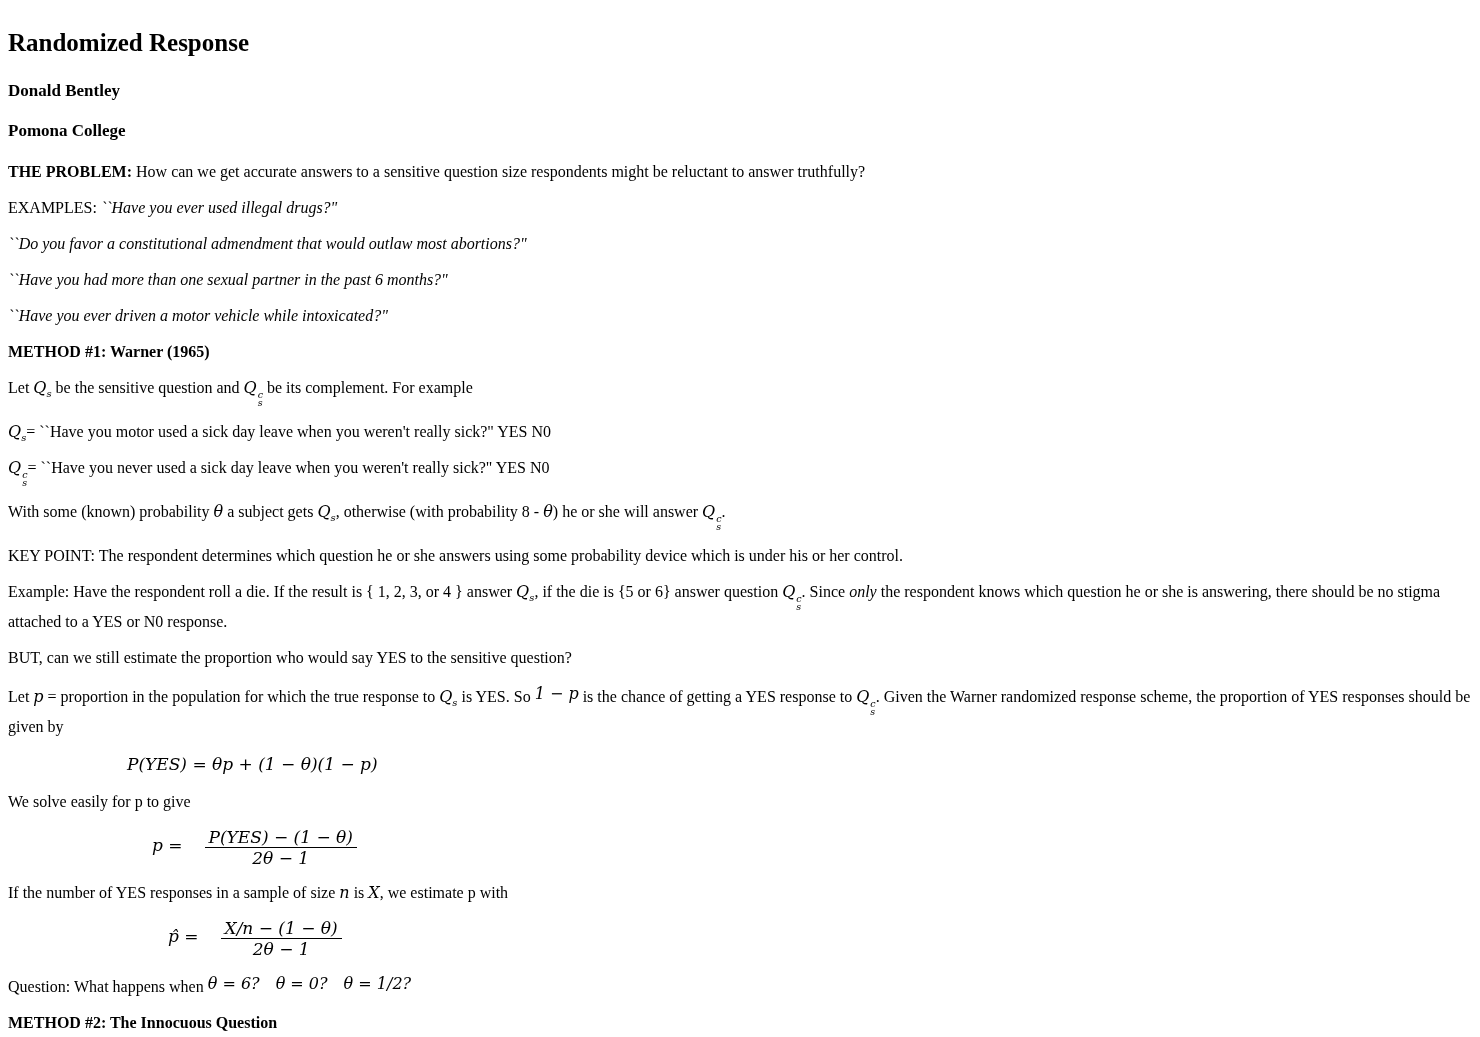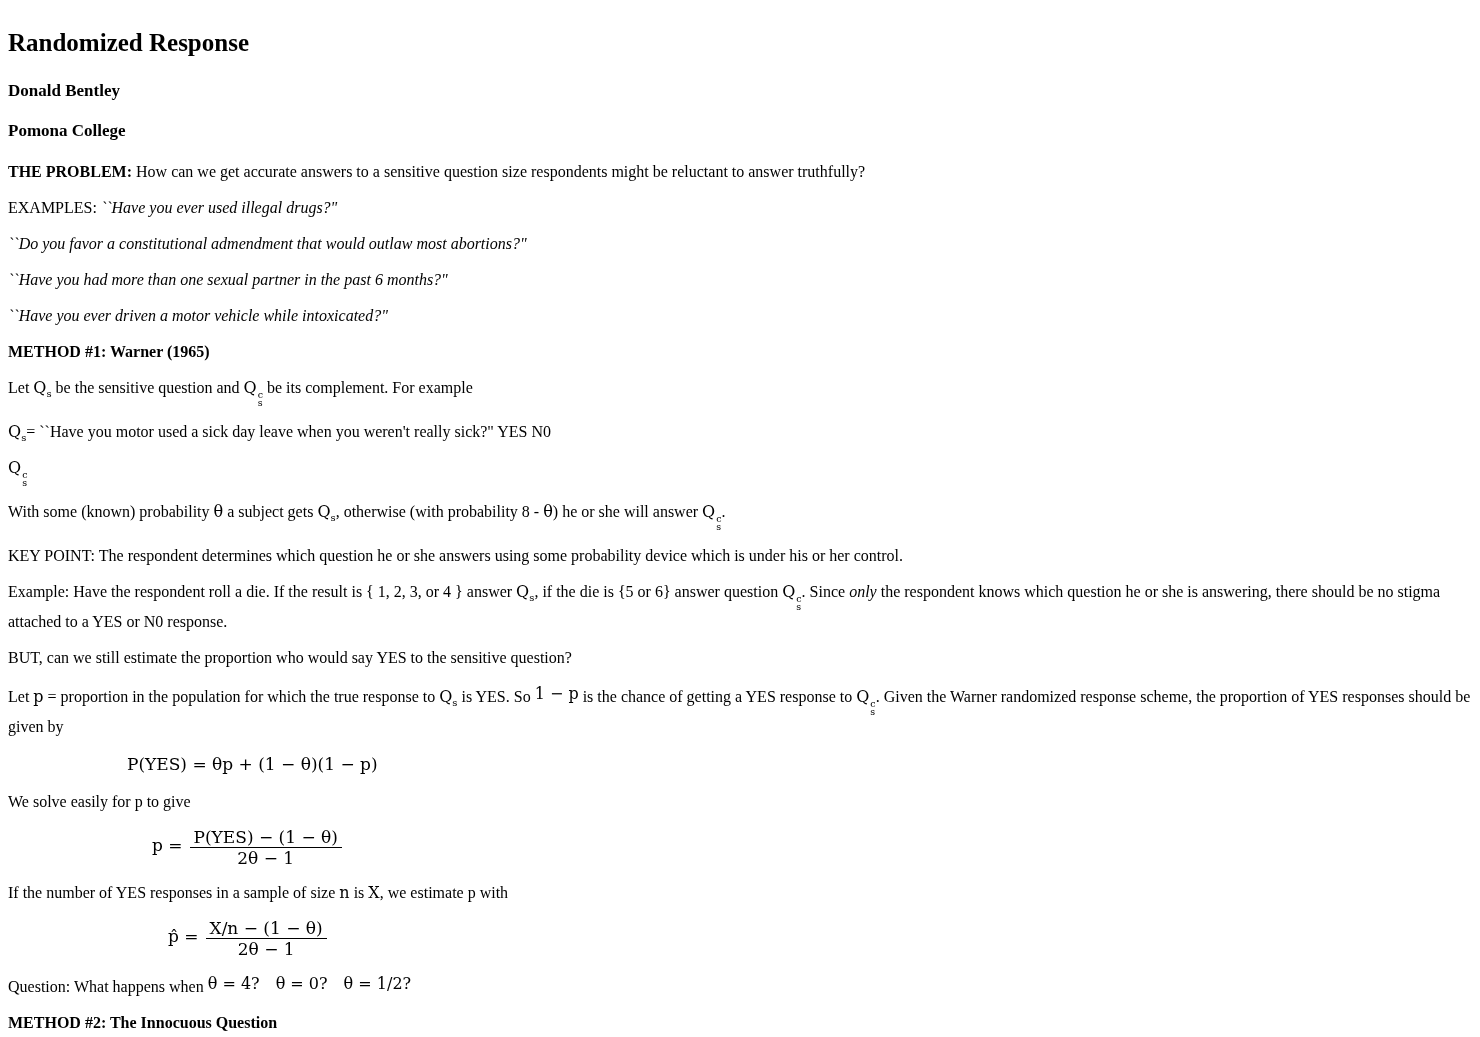--- a/index.html
+++ b/index.html
@@ -25,20 +25,21 @@
     font-size: 17px;
     font-weight: bold;
     line-height: 20px;
     margin: 20px 0;
   }
   .bold { font-weight: bold; }
   .it, i { }
   
   .m {
     font-family: "DejaVu Serif", serif;
+    font-style: italic;
   }
   .m sub { font-size: 10px; line-height: 0; }
   .ss {
     display: inline-flex;
     flex-direction: column;
     align-items: flex-start;
     font-size: 9.5px;
     line-height: 8px;
     vertical-align: -5px;
     margin-left: 1px;
@@ -46,21 +47,21 @@
   .raise { vertical-align: 3px; }
   
   .eq { font-size: 17px; }
   .eq1 { margin: 12px 0 12px 119px; line-height: 24px; }
   .eq2 { margin: 12px 0 12px 144px; }
   .eq3 { margin: 12px 0 12px 160px; }
   .frac {
     display: inline-block;
     vertical-align: middle;
     text-align: center;
-    margin-left: 7px;
+    margin-left: 22px;
   }
   .frac > span { display: block; line-height: 20px; padding: 0 4px; }
   .frac .den { border-top: 1.6px solid #000; }
 </style>
 </head>
 <body>
 
 <div>
 
   <h1>Randomized Response</h1>
@@ -83,21 +84,21 @@
   <p><span>Let </span><span class="m"><span>Q</span><sub>s</sub></span><span> be the sensitive question and </span><span class="m"><span>Q</span><span class="ss">
           <span>c</span>
           <span>s</span>
         </span></span><span> be its complement. For example</span></p>
 
   <p><span class="m"><span>Q</span><sub>s</sub></span><span>= ``Have you motor used a sick day leave when you weren't really sick?" YES N0</span></p>
 
   <p><span class="m"><span>Q</span><span class="ss">
           <span>c</span>
           <span>s</span>
-        </span></span></p>
+        </span></span><span>= ``Have you never used a sick day leave when you weren't really sick?" YES N0</span></p>
 
   <p><span>With some (known) probability </span><span class="m">θ</span><span> a subject gets </span><span class="m"><span>Q</span><sub>s</sub></span><span>, otherwise (with probability 8 - </span><span class="m">θ</span><span>) he or she will answer </span><span class="m"><span>Q</span><span class="ss">
           <span>c</span>
           <span>s</span>
         </span></span><span>.</span></p>
 
   <p class="it">KEY POINT: The respondent determines which question he or she answers using some probability device which is under his or her control.</p>
 
   <p><span>Example: Have the respondent roll a die. If the result is { 1, 2, 3, or 4 } answer </span><span class="m"><span>Q</span><sub>s</sub></span><span>, if the die is {5 or 6} answer question </span><span class="m"><span>Q</span><span class="ss">
           <span>c</span>
@@ -114,17 +115,17 @@
   <p class="eq eq1"><span class="m">P(YES) = θp + (1 − θ)(1 − p)</span></p>
 
   <p>We solve easily for p to give</p>
 
   <p class="eq eq2"><span class="m">p =</span><span class="frac"><span class="num m">P(YES) − (1 − θ)</span><span class="den m">2θ − 1</span></span></p>
 
   <p><span>If the number of YES responses in a sample of size </span><span class="m">n</span><span> is </span><span class="m">X</span><span>, we estimate p with</span></p>
 
   <p class="eq eq3"><span class="m">p̂ =</span><span class="frac"><span class="num m">X/n − (1 − θ)</span><span class="den m">2θ − 1</span></span></p>
 
-  <p><span>Question: What happens when </span><span class="m raise">θ = 4?  θ = 0?  θ = 1/2?</span></p>
+  <p><span>Question: What happens when </span><span class="m raise">θ = 6?  θ = 0?  θ = 1/2?</span></p>
 
   <p class="bold">METHOD #2: The Innocuous Question</p>
 
 </div>
 
 </body></html>

